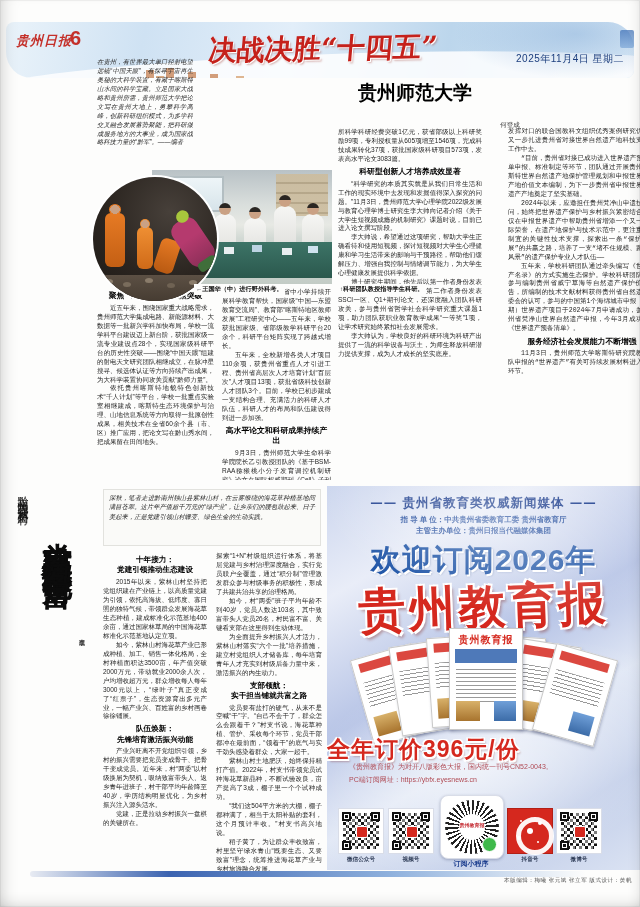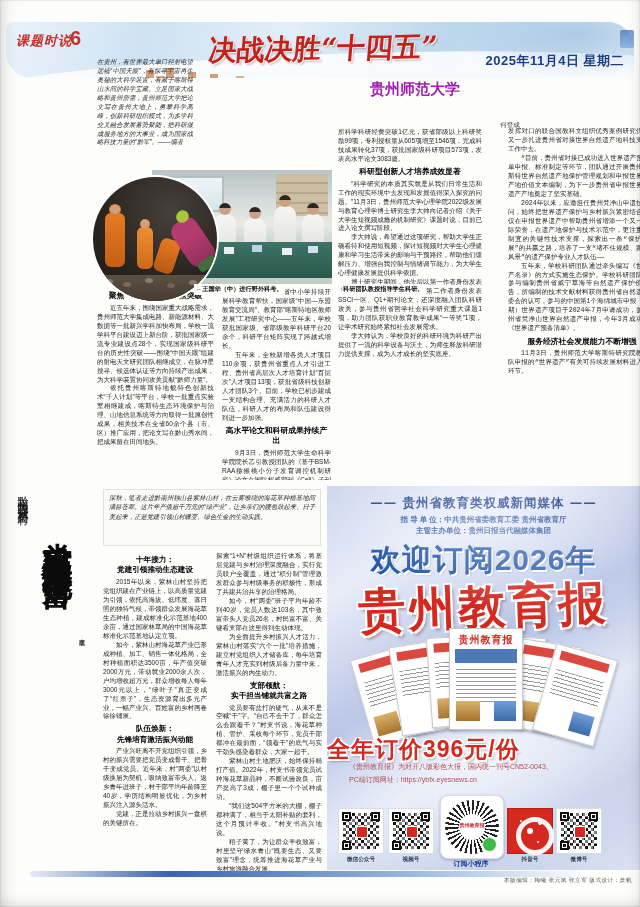--- a/index.html
+++ b/index.html
@@ -23,26 +23,26 @@
      box-shadow:10px 6px 0 #d49a6a,20px -2px 0 #c8875a,30px 8px 0 #cf9161,42px 2px 0 #c8875a,
         54px 10px 0 #d49a6a,64px 4px 0 #c8875a,76px 9px 0 #cf9161,90px 6px 0 #d8a577,
         104px 11px 0 #cf9161,118px 8px 0 #d49a6a,132px 12px 0 #dbb08a,148px 10px 0 #d49a6a;}
   .masthead{left:16px;top:32px;font-family:"DejaVu Serif","Liberation Serif",serif;
      font-weight:bold;font-style:italic;font-size:13px;color:#c4302a;letter-spacing:1px;}
   .pagenum{left:70px;top:27px;font-size:20px;font-weight:800;color:#c4302a;}
   .banner-title{left:168px;top:30px;width:310px;text-align:center;font-size:28px;font-weight:900;
      color:#c5211b;font-family:"DejaVu Serif","Liberation Serif",serif;
      transform:skewX(-6deg) rotate(-1deg);
      text-shadow:1px 1px 0 #fff,2px 2px 2px rgba(150,40,30,.35);white-space:nowrap;}
-  .issue-date{right:16px;top:52px;font-size:13px;font-weight:bold;color:#1c3e7d;letter-spacing:.5px;}
+  .issue-date{right:16px;top:52px;font-size:10px;font-weight:normal;color:#1c3e7d;letter-spacing:.5px;}
   .hdr-decor{right:6px;top:30px;width:14px;height:18px;border-radius:2px;
      background:linear-gradient(#3a6db5,#7ba6d8);opacity:.7;}
 
   
-  .kicker{left:190px;top:80px;width:450px;text-align:center;font-size:15px;font-weight:bold;color:#a21caf;}
+  .kicker{left:190px;top:80px;width:450px;text-align:center;font-size:19px;font-weight:bold;color:#000000;}
   .headline{left:186px;top:96px;width:454px;text-align:center;font-size:26px;font-weight:900;
      color:#0d0d0d;letter-spacing:.5px;white-space:nowrap;text-shadow:.4px 0 0 #0d0d0d;}
   .byline-main{left:440px;top:121px;width:140px;text-align:center;font-size:6.5px;color:#333;}
 
   .ednote{left:97px;top:58px;width:96px;height:118px;overflow:hidden;font-size:6.3px;line-height:1.42;
      font-style:italic;text-align:justify;color:#2b2b2b;}
 
   .col{overflow:hidden;font-size:6.5px;line-height:1.38;text-align:justify;color:#1f1f1f;}
   .col .p{text-indent:2em;}
   .col .pn{text-indent:0;}
@@ -197,21 +197,21 @@
   .credits{right:8px;top:877px;font-size:5.6px;color:#5a5a5a;letter-spacing:.5px;}
 </style>
 </head>
 <body>
 
 <div class="page">
 
   <div class="abs banner">
     <div class="abs skyline"></div>
   </div>
-  <div class="abs masthead">课题时说</div>
+  <div class="abs masthead">贵州日报</div>
   <div class="abs pagenum">6</div>
   <div class="abs banner-title">决战决胜“十四五”</div>
   <div class="abs issue-date">2025年11月4日  星期二</div>
   <div class="abs hdr-decor"></div>
 
   <div class="abs kicker">贵州师范大学</div>
   <div class="abs byline-main">何登成</div>
   <div class="abs ednote">在贵州，有世界最大单口径射电望远镜“中国天眼”，有探寻宇宙再生奥秘的大科学装置，有藏于喀斯特山水间的科学宝藏。立足国家大战略和贵州所需，贵州师范大学把论文写在贵州大地上，勇攀科学高峰，创新科研组织模式，为多学科交叉融合发展蓄势聚能，把科研做成服务地方的大事业，成为国家战略科技力量的“黔军”。——编者</div>
 
   <div class="abs photo-lab">

